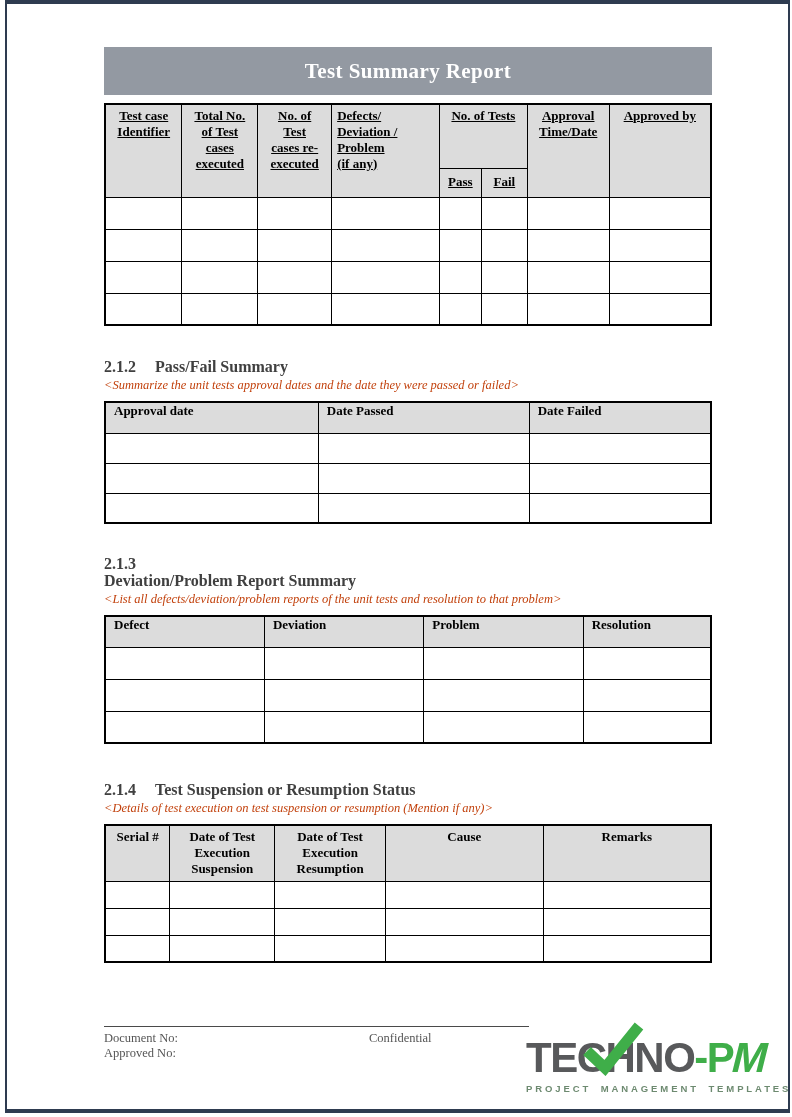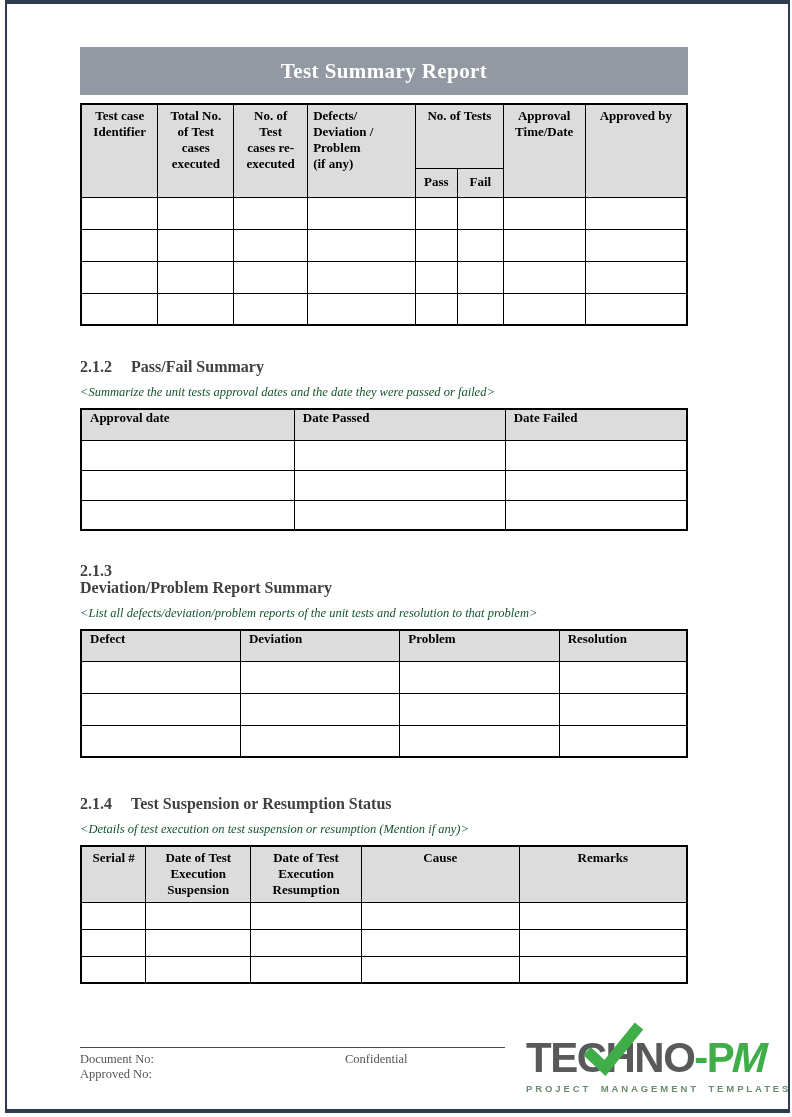--- a/index.html
+++ b/index.html
@@ -15,21 +15,21 @@
     position: absolute;
     top: 0; left: 5px; right: 2px; bottom: 4px;
     border-style: solid;
     border-color: #2e3b50;
     border-width: 4px 2px 4px 2px;
     pointer-events: none;
     z-index: 5;
   }
   .content {
     position: absolute;
-    left: 80px; top: 0;
+    left: 104px; top: 0;
     width: 608px;
   }
   .banner {
     margin-top: 47px;
     height: 48px;
     background: #9399a2;
     display: flex;
     align-items: center;
     justify-content: center;
   }
@@ -56,38 +56,38 @@
     line-height: 1.22;
   }
   td { background: #ffffff; }
   .pre { white-space: pre-line; }
 
   
   .t1 { margin-top: 8px; }
   .t1 tr.h1 { height: 64px; }
   .t1 tr.h2 { height: 29px; }
   .t1 tbody tr { height: 32px; }
-  .t1 th { text-align: center; }
+  .t1 th { text-align: center; text-decoration: underline; }
   .t1 th.defects { text-align: left; }
   .t1 th.sub { vertical-align: middle; padding-top: 1px; }
 
   
   .sec-head {
     display: flex;
     font-size: 16px;
     font-weight: bold;
     color: #404040;
     line-height: 17px;
   }
   .sec-head .num { width: 51px; flex: none; }
   .note {
     font-size: 12.5px;
     font-style: italic;
-    color: #14532d;
-    margin-top: 10px;
+    color: #c2410c;
+    margin-top: 3px;
     line-height: 15px;
   }
   .m212 { margin-top: 32px; }
   .m213 { margin-top: 31px; flex-direction: column; }
   .m214 { margin-top: 37px; }
 
   
   .t2, .t3, .t4 { margin-top: 8px; }
   .t2 th, .t3 th { text-align: left; padding: 0 8px; }
   .t2 thead tr { height: 31px; }

